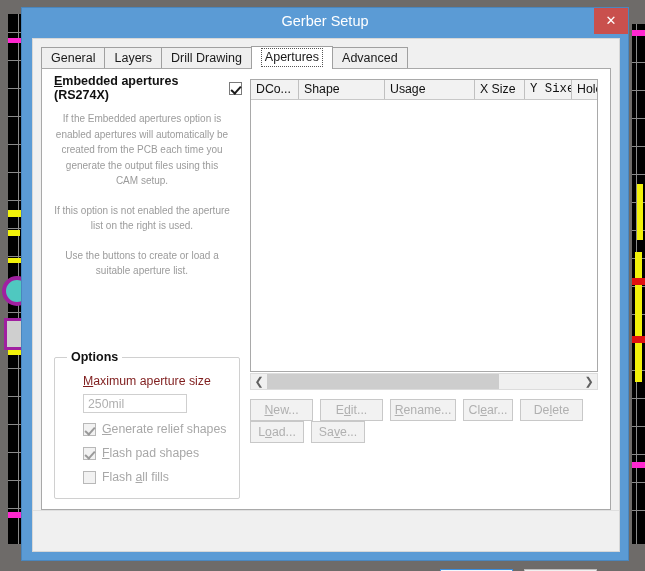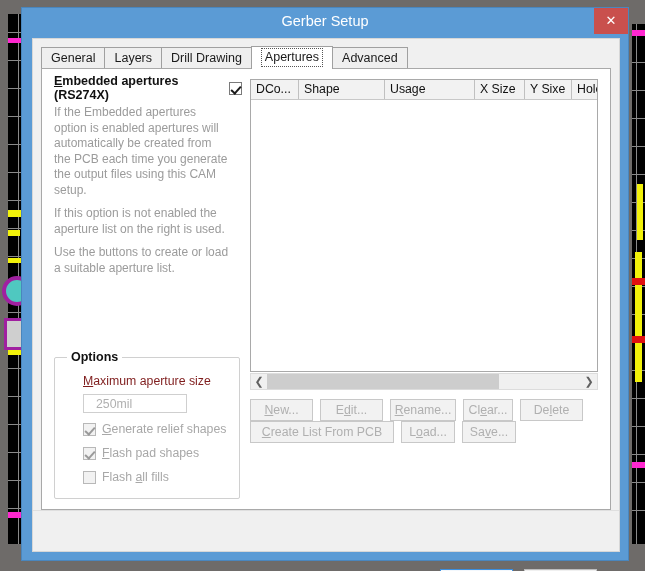--- a/index.html
+++ b/index.html
@@ -180,24 +180,25 @@
   }
   .chk.disabled {
     border-color: #b8b8b8;
     background: #f2f2f2;
   }
   .chk.disabled.checked::after {
     border-color: #9a9a9a;
   }
   .help-para {
     color: #9b9b9b;
-    font-size: 12px;
+    font-size: 10px;
     line-height: 15.5px;
-    margin-top: 8px;
+    margin-top: 14px;
     width: 176px;
+    text-align: center;
   }
 
   
   #options-group {
     position: absolute;
     left: 12px;
     top: 288px;
     width: 184px;
     height: 140px;
     border: 1px solid #d0d0d0;
@@ -224,21 +225,21 @@
     position: absolute;
     left: 28px;
     top: 36px;
     width: 104px;
     height: 19px;
     line-height: 19px;
     border: 1px solid #cfcfcf;
     background: #fff;
     color: #b0b0b0;
     font-size: 12.3px;
-    padding-left: 12px;
+    padding-left: 4px;
     box-sizing: border-box;
     font-family: "Liberation Sans", sans-serif;
   }
   .opt-check-row {
     position: absolute;
     left: 28px;
     display: flex;
     align-items: center;
     gap: 6px;
     color: #a8a8a8;
@@ -522,21 +523,21 @@
         </div>
       </div>
 
       <div id="right-col">
         <div id="list-frame">
           <div id="list-header">
               <div class="col-head" style="width: 48px;">DCo...</div>
               <div class="col-head" style="width: 86px;">Shape</div>
               <div class="col-head" style="width: 90px;">Usage</div>
               <div class="col-head" style="width: 50px;">X Size</div>
-              <div class="col-head" style="width: 47px;">Y Sixe</div>
+              <div class="col-head" style="width: 47px; font-family: Liberation Mono, monospace;">Y Sixe</div>
               <div class="col-head" style="width: 58px;">Hole Size</div>
             </div>
           <div id="list-body"></div>
         </div>
 
         <div id="hscroll">
           <div class="scroll-arrow">❮</div>
           <div id="scroll-track">
             <div id="scroll-thumb" style="width: 74%;"></div>
           </div>
@@ -545,21 +546,20 @@
 
         <div id="btn-rows">
             <div class="btn-row">
               <div class="btn w-new"><span class="u">N</span><span>ew...</span></div>
               <div class="btn w-edit"><span>E</span><span class="u">d</span><span>it...</span></div>
               <div class="btn w-rename"><span class="u">R</span><span>ename...</span></div>
               <div class="btn w-clear"><span>Cl</span><span class="u">e</span><span>ar...</span></div>
               <div class="btn w-delete"><span>De</span><span class="u">l</span><span>ete</span></div>
             </div>
             <div class="btn-row">
-              <div class="btn w-create"><span class="u">C</span><span>reate List From PCB</span></div>
               <div class="btn w-load"><span>L</span><span class="u">o</span><span>ad...</span></div>
               <div class="btn w-save"><span>Sa</span><span class="u">v</span><span>e...</span></div>
             </div>
           </div>
       </div>
 
     </div>
 
     <div id="footer">
       <div id="ok-button">OK</div>

